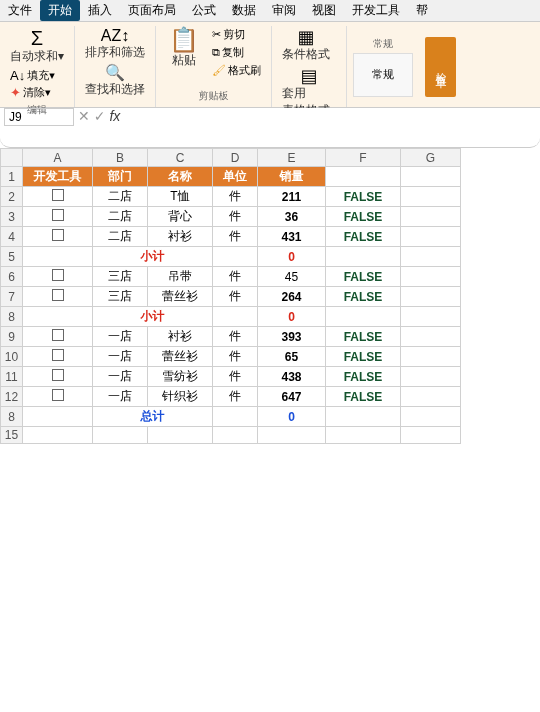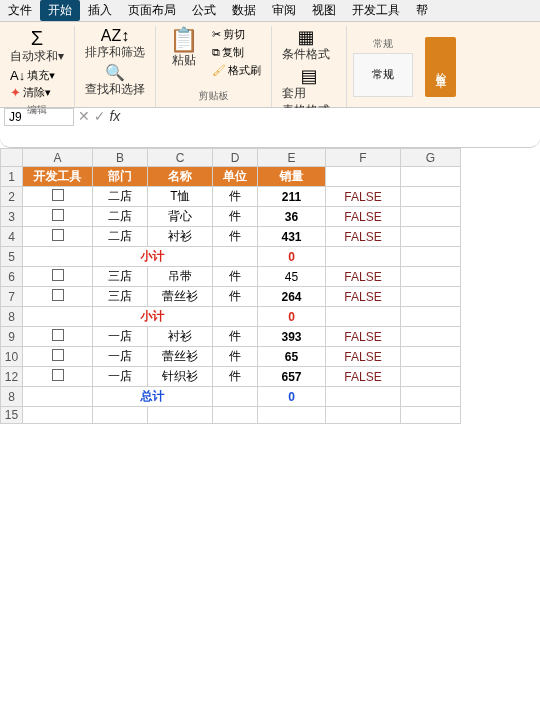--- a/index.html
+++ b/index.html
@@ -36,21 +36,21 @@
     .col-header { background: #f2f2f2; text-align: center; height: 18px; font-size: 11px; color: #555; font-weight: normal; }
     .col-a { width: 70px; }
     .col-b { width: 55px; }
     .col-c { width: 65px; }
     .col-d { width: 45px; }
     .col-e { width: 68px; }
     .col-f { width: 75px; }
     .col-g { width: 60px; }
     .header-orange { background: #e07b2a; color: white; text-align: center; font-weight: bold; }
     .cell-center { text-align: center; }
-    .false-label { color: #7f1d1d; font-weight: normal; font-size: 11px; }
+    .false-label { color: #14532d; font-weight: bold; font-size: 11px; }
     .checkbox-cell { text-align: center; }
     .checkbox-sym { display: inline-block; width: 12px; height: 12px; border: 1px solid #666; }
   </style>
 </head>
 <body>
 
 <div class="menu-bar">
   <div class="menu-item">文件</div>
   <div class="menu-item active">开始</div>
   <div class="menu-item">插入</div>
@@ -273,28 +273,38 @@
       <td class="row-header">10</td>
       <td class="checkbox-cell"><span class="checkbox-sym"></span></td>
       <td class="cell-center">一店</td>
       <td class="cell-center">蕾丝衫</td>
       <td class="cell-center">件</td>
       <td class="cell-center" style="font-weight:bold;">65</td>
       <td class="cell-center false-label">FALSE</td>
       <td></td>
     </tr>
 
+    <tr>
+      <td class="row-header">11</td>
+      <td class="checkbox-cell"><span class="checkbox-sym"></span></td>
+      <td class="cell-center">一店</td>
+      <td class="cell-center">雪纺衫</td>
+      <td class="cell-center">件</td>
+      <td class="cell-center" style="font-weight:bold;">438</td>
+      <td class="cell-center false-label">FALSE</td>
+      <td></td>
+    </tr>
 
     <tr>
       <td class="row-header">12</td>
       <td class="checkbox-cell"><span class="checkbox-sym"></span></td>
       <td class="cell-center">一店</td>
       <td class="cell-center">针织衫</td>
       <td class="cell-center">件</td>
-      <td class="cell-center" style="font-weight:bold;">657</td>
+      <td class="cell-center" style="font-weight:bold;">647</td>
       <td class="cell-center false-label">FALSE</td>
       <td></td>
     </tr>
 
 
     <tr>
       <td class="row-header">8</td>
       <td></td>
       <td class="cell-center" style="color:#1a4fd9; font-weight:bold;" colspan="2">总计</td>
       <td></td>

